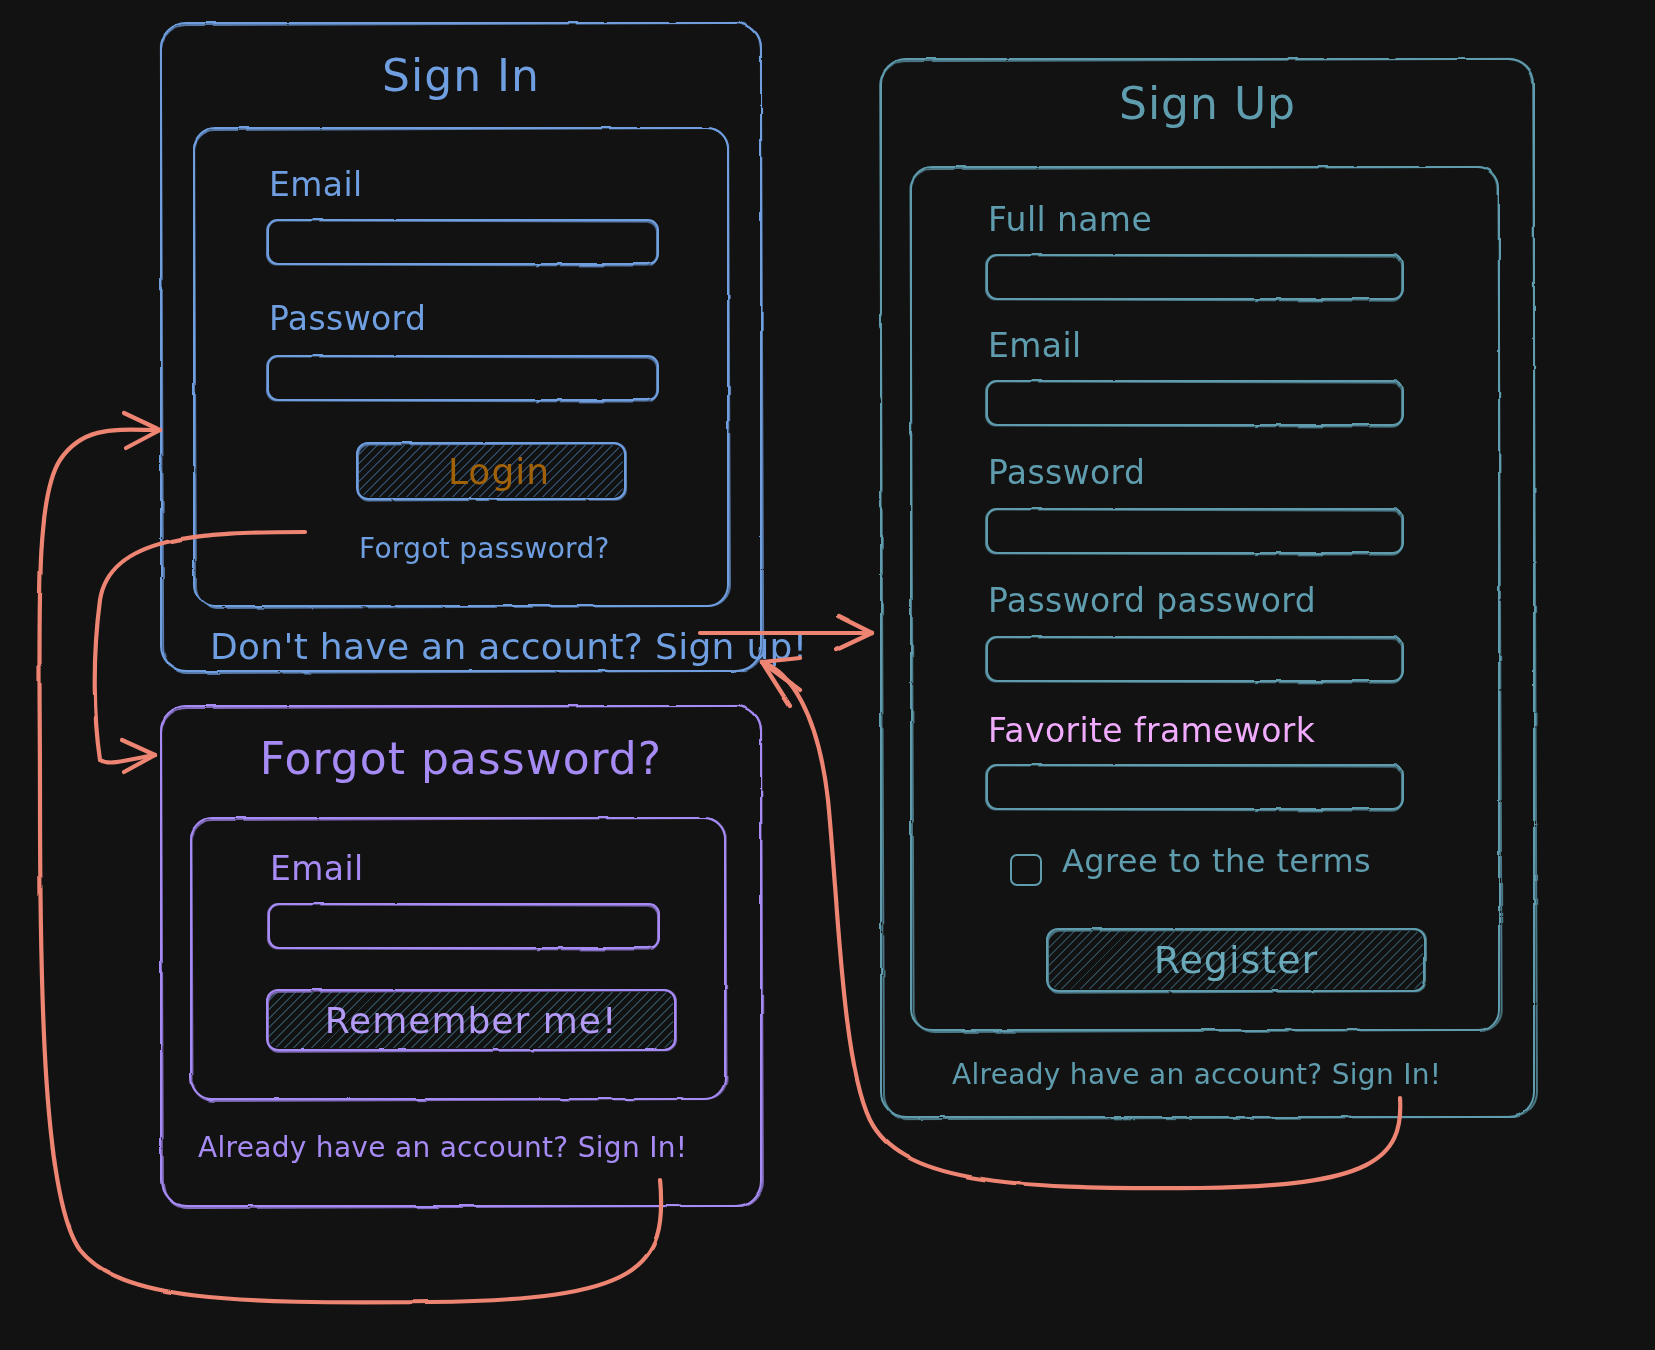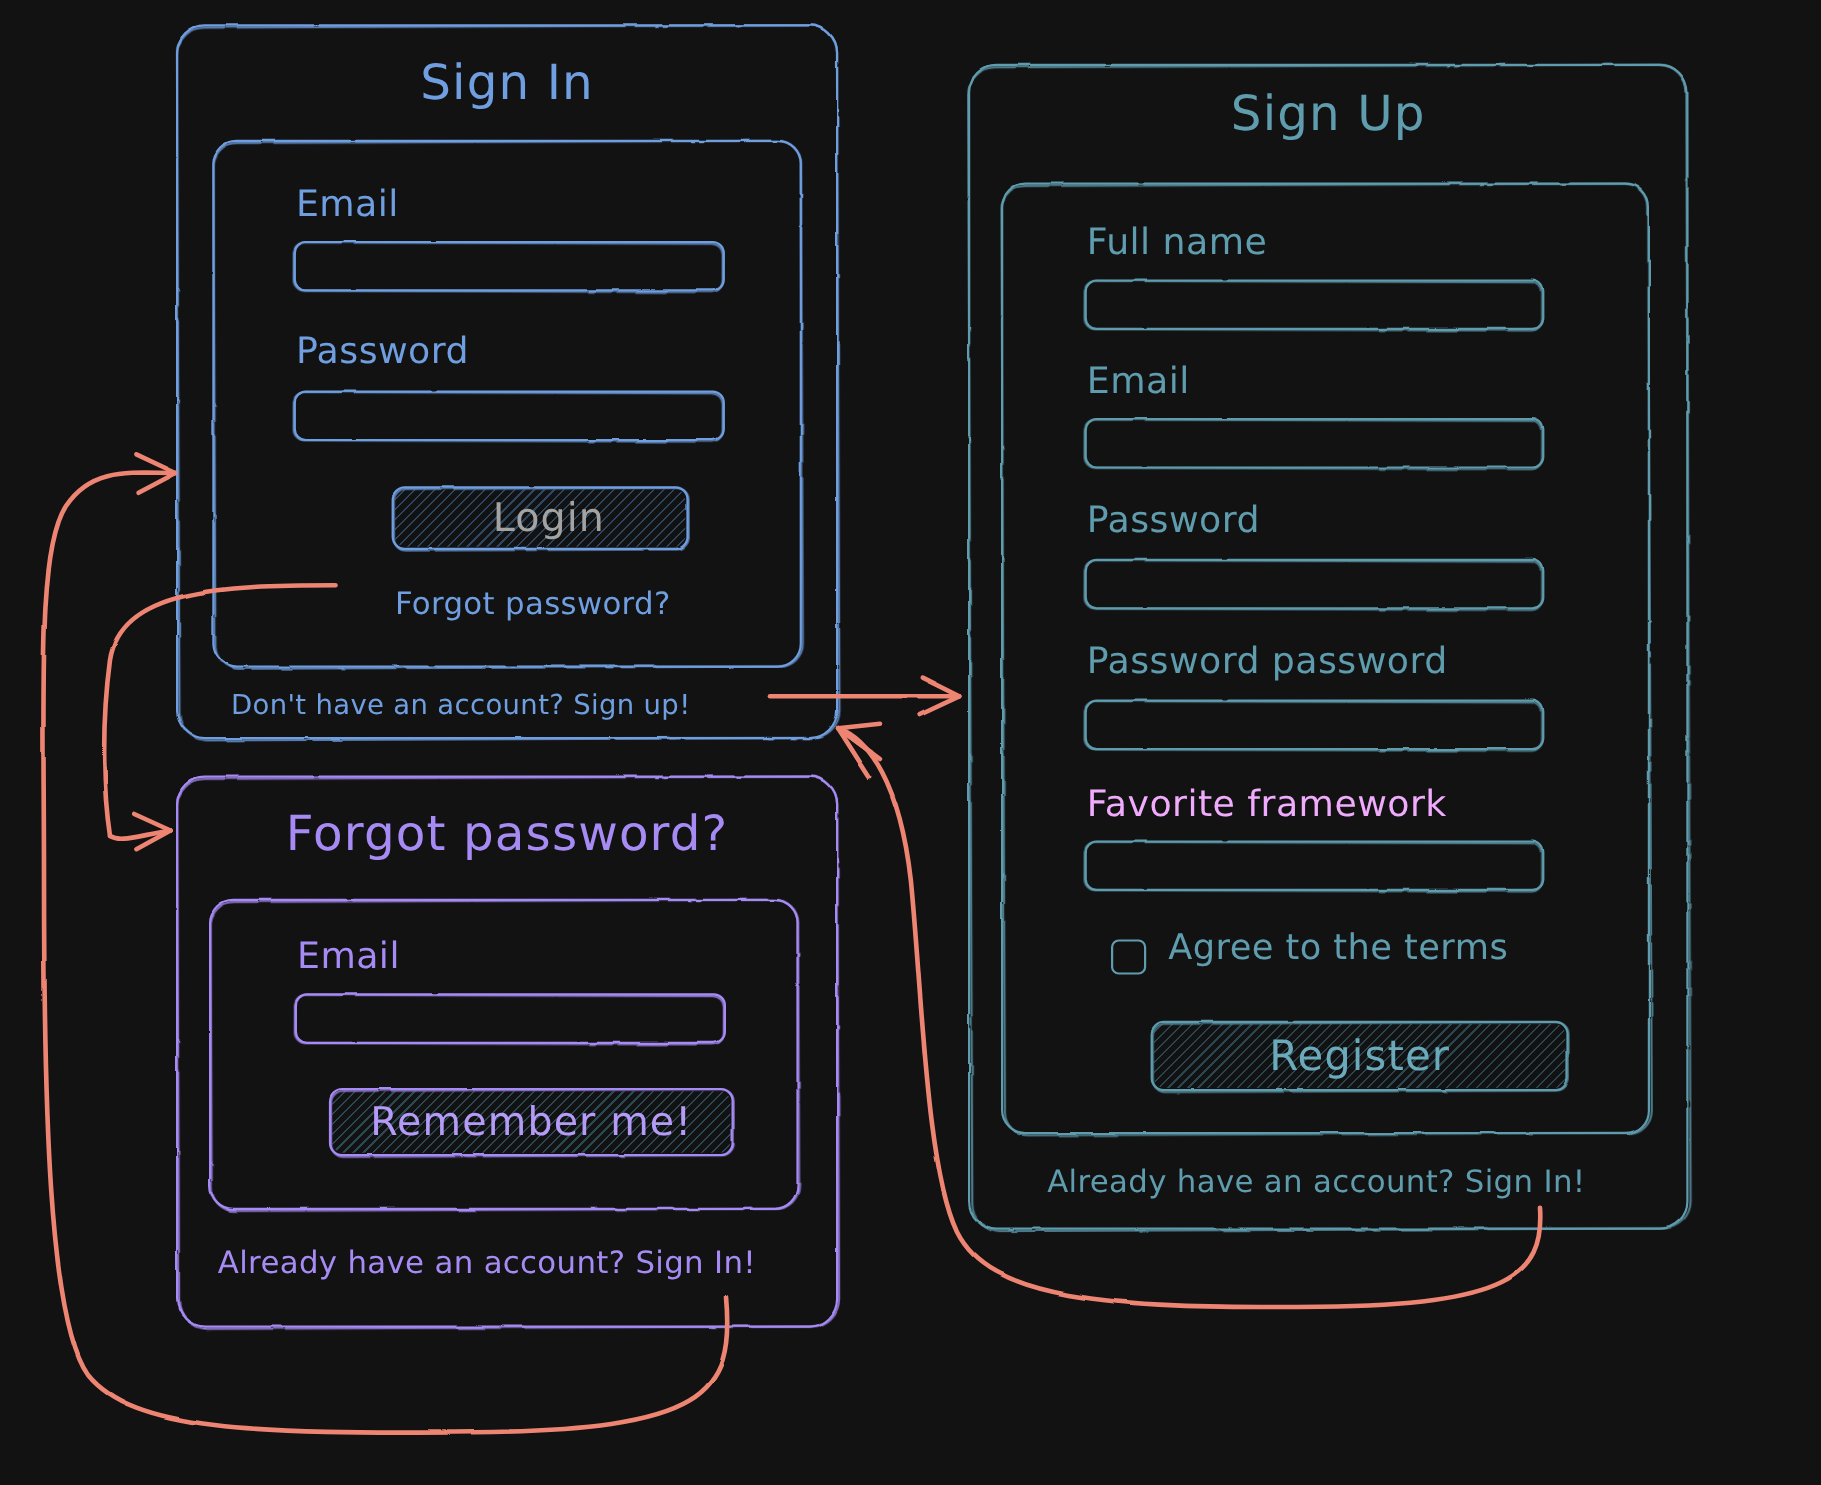--- a/index.html
+++ b/index.html
@@ -96,27 +96,27 @@
       <div class="lbl" style="left:76px;top:172px;color:#6f9fe0;font-size:33px;">Password</div>
       <div class="field" style="--c:#6f9fe0; left:74px; top:228px; width:392px;">
         <div class="sketchbox"></div>
         <div class="sketchbox b2"></div>
       </div>
 
       <div class="btn" style="--c:#6f9fe0; --hatch:#31506f; left:163px; top:315px; width:270px;">
         <div class="hatch"></div>
         <div class="sketchbox"></div>
         <div class="sketchbox b2"></div>
-        <div class="btntext" style="color:#a3a3a3;font-size:36px;margin-left:16px;">Login</div>
+        <div class="btntext" style="color:#a16207;font-size:36px;margin-left:16px;">Login</div>
       </div>
 
       <div class="linktext" style="left:166px;top:405px;color:#6f9fe0;font-size:28px;">Forgot password?</div>
     </div>
 
-    <div class="linktext" style="left:50px;top:604px;color:#6f9fe0;font-size:25px;">Don't have an account? Sign up!</div>
+    <div class="linktext" style="left:50px;top:604px;color:#6f9fe0;font-size:36px;">Don't have an account? Sign up!</div>
   </div>
 
   <div class="panel" style="--c:#5e9cae; left:880px; top:58px; width:655px; height:1060px;">
     <div class="sketchbox"></div>
     <div class="sketchbox b2"></div>
 
     <div class="title" style="top:20px;left:0;color:#5e9cae;font-size:44px;">Sign Up</div>
 
     <div class="inner" style="--c:#5e9cae; left:30px; top:108px; width:590px; height:865px;">
       <div class="sketchbox"></div>
@@ -177,21 +177,21 @@
     <div class="inner" style="--c:#a78bf5; left:30px; top:112px; width:536px; height:283px;">
       <div class="sketchbox"></div>
       <div class="sketchbox b2"></div>
 
       <div class="lbl" style="left:80px;top:32px;color:#a78bf5;font-size:33px;">Email</div>
       <div class="field" style="--c:#a78bf5; left:78px; top:86px; width:392px;">
         <div class="sketchbox"></div>
         <div class="sketchbox b2"></div>
       </div>
 
-      <div class="btn" style="--c:#a78bf5; --hatch:#2f5360; left:109px; top:172px; width:368px; height:62px;">
+      <div class="btn" style="--c:#a78bf5; --hatch:#2f5360; left:76px; top:172px; width:410px; height:62px;">
         <div class="hatch"></div>
         <div class="sketchbox"></div>
         <div class="sketchbox b2"></div>
         <div class="btntext" style="color:#b49bf8;font-size:36px;">Remember me!</div>
       </div>
     </div>
 
     <div class="linktext" style="left:38px;top:426px;color:#a78bf5;font-size:28px;">Already have an account? Sign In!</div>
   </div>
 

